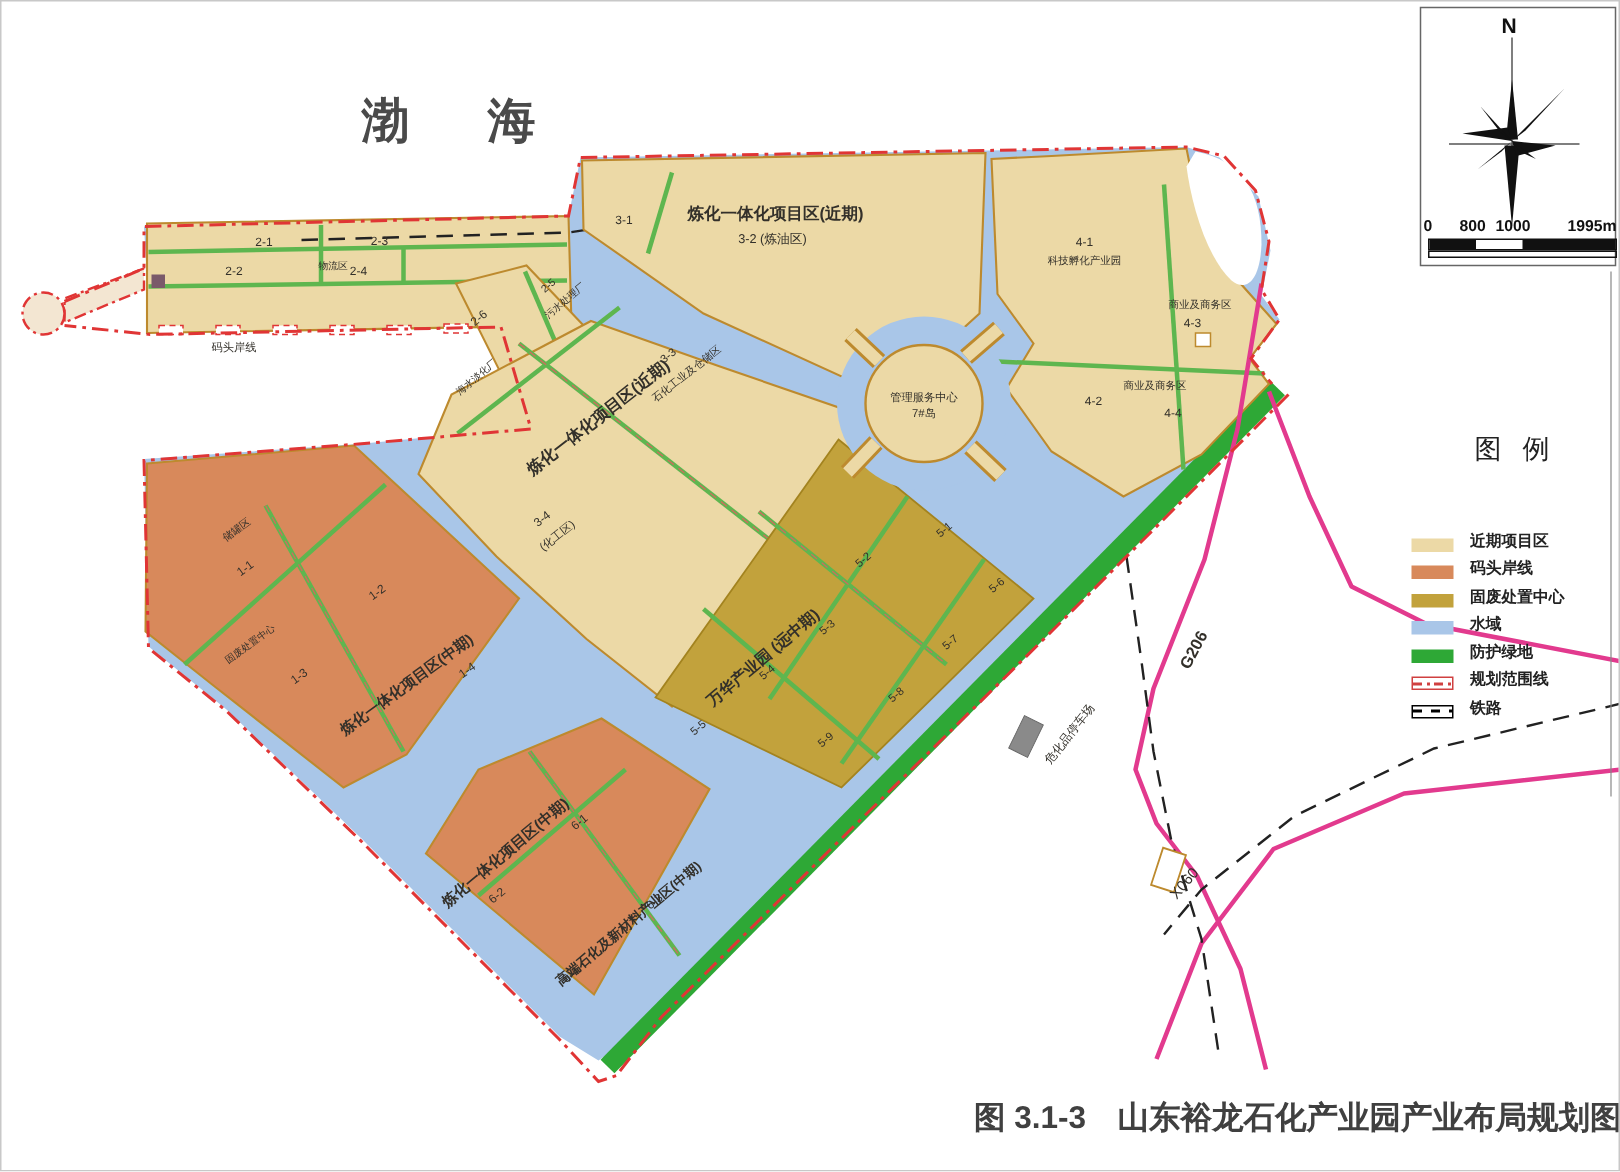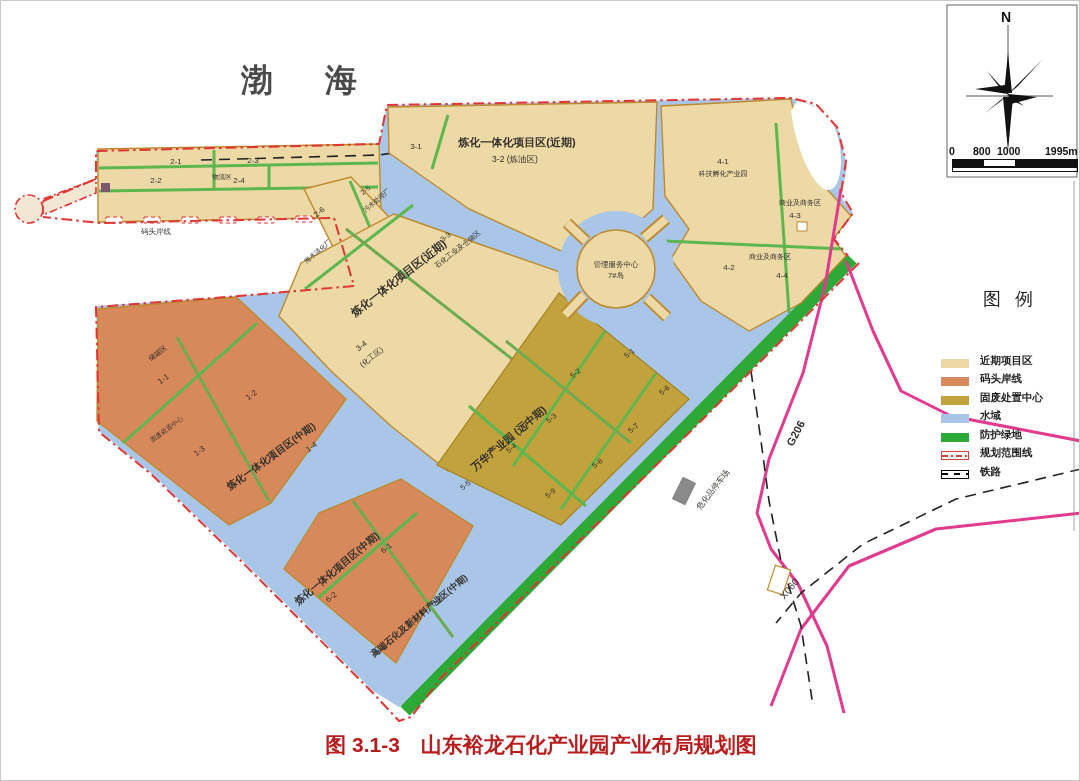--- a/index.html
+++ b/index.html
@@ -16,22 +16,22 @@
   .gstrip{stroke:#2ea836;stroke-width:13;fill:none;}
   .bnd{fill:none;stroke:#e03535;stroke-width:2;stroke-dasharray:11 4 2.5 4;}
   .pk{stroke:#e23a8e;stroke-width:3;fill:none;stroke-linejoin:round;}
   .rl{stroke:#222;stroke-width:1.6;fill:none;stroke-dasharray:11 7;}
   .ctr{stroke:#e06060;stroke-width:0.9;fill:none;stroke-dasharray:5 4;opacity:.85;}
   .berth{fill:#fff;stroke:#e03535;stroke-width:1;stroke-dasharray:4 3;}
   .frame{fill:none;stroke:#666;stroke-width:1;}
 
   .sea{position:absolute;left:240px;top:58px;font-family:"Liberation Serif","DejaVu Serif",serif;
        font-size:32px;font-weight:bold;color:#4a4a4a;letter-spacing:52px;}
-  .figtitle{position:absolute;left:0;top:730px;width:1080px;text-align:center;
-            font-size:21px;font-weight:bold;color:#b91c1c;}
+  .figtitle{position:absolute;left:0;top:730px;width:1080px;text-align:right;
+            font-size:21px;font-weight:bold;color:#404040;}
   
   #legend{position:absolute;left:940px;top:286px;width:135px;}
   .legend-title{font-size:18px;font-weight:normal;color:#222;letter-spacing:14px;margin-left:42px;margin-bottom:38px;}
   .legend-row{display:flex;align-items:flex-end;height:18.5px;}
   .swatch{width:28px;height:9px;margin-right:11px;flex:0 0 auto;box-sizing:border-box;}
   .sw-line{border:1px solid #d04040;background-image:repeating-linear-gradient(90deg,#d04040 0 6px,rgba(0,0,0,0) 6px 9px,#d04040 9px 11px,rgba(0,0,0,0) 11px 14px);background-size:100% 2px;background-position:center;background-repeat:no-repeat;}
   .sw-rail{border:1px solid #000;background-image:repeating-linear-gradient(90deg,#000 0 6px,rgba(0,0,0,0) 6px 12px);background-size:100% 2px;background-position:center;background-repeat:no-repeat;}
   .legend-label{font-size:10.5px;color:#222;font-weight:bold;white-space:nowrap;}
   
   #north{position:absolute;left:1000px;top:8px;font-size:14px;font-weight:bold;color:#111;}

